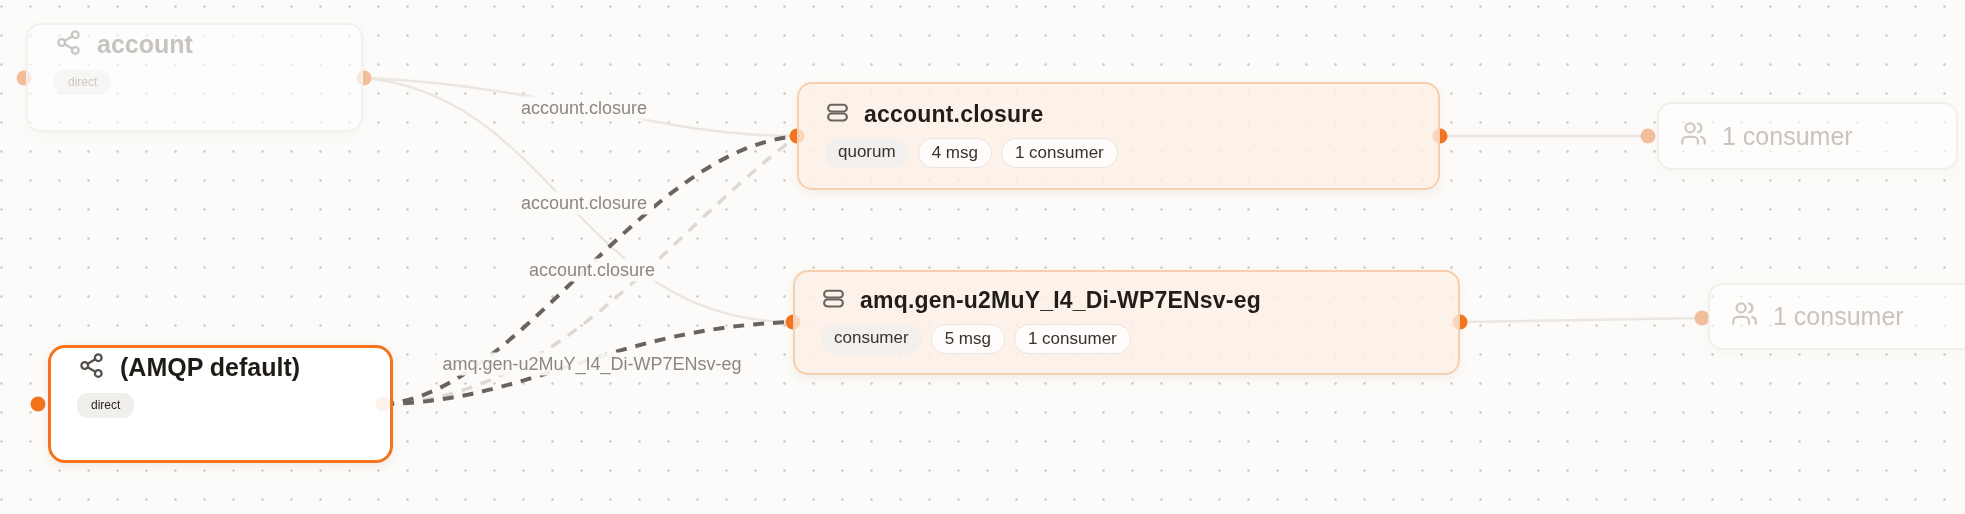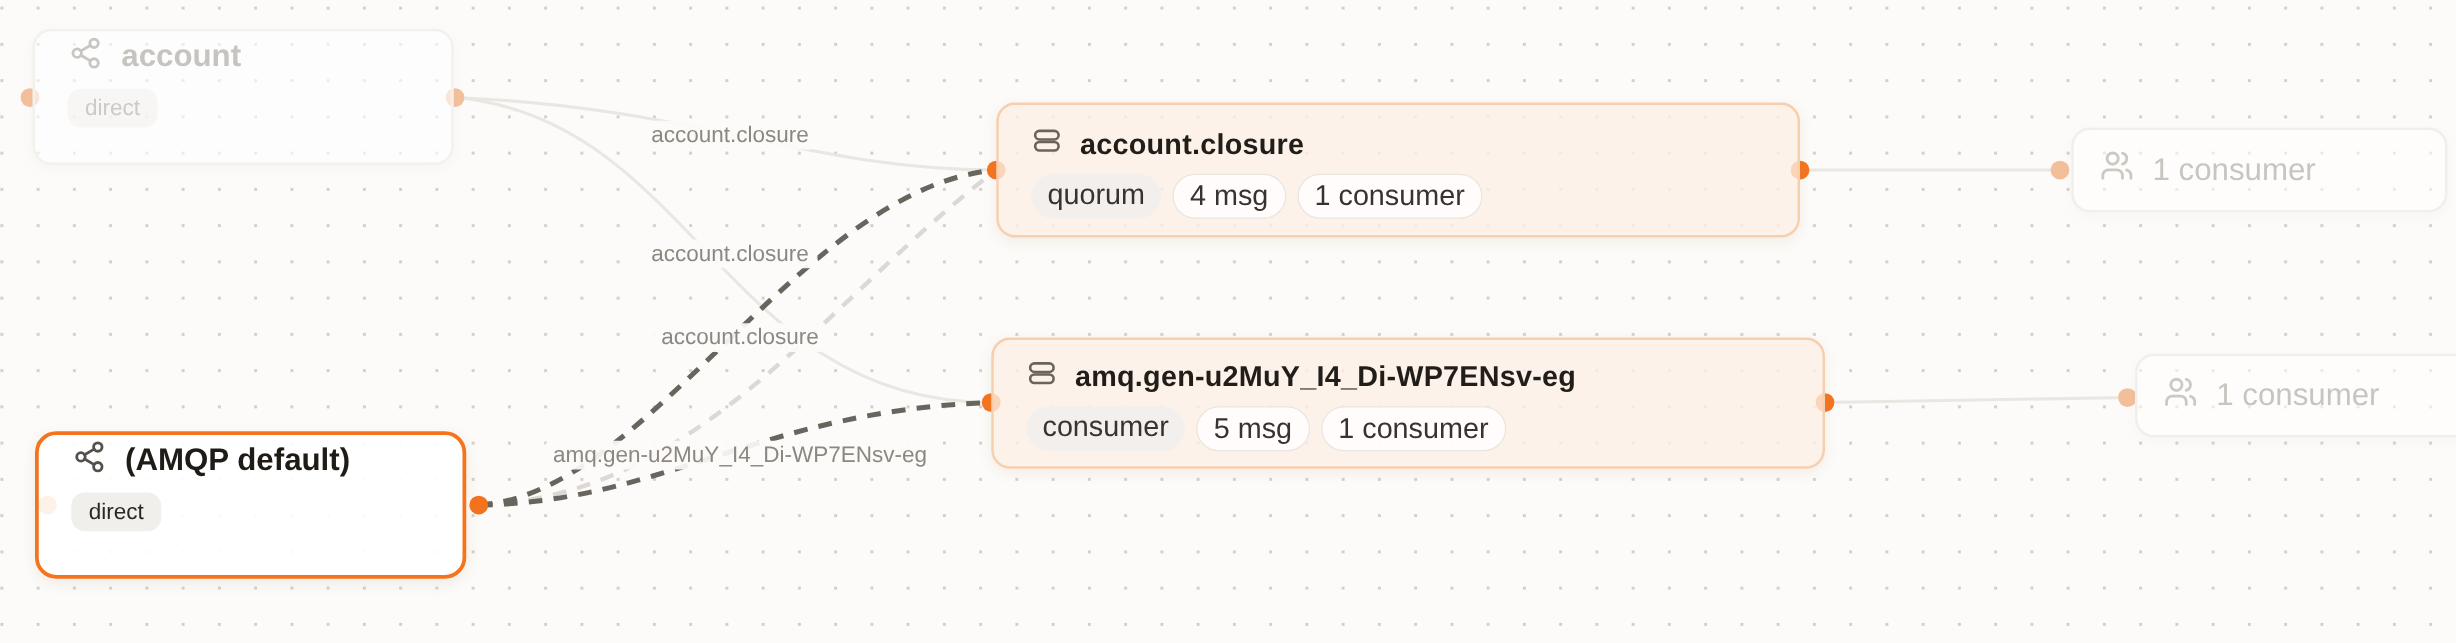--- a/index.html
+++ b/index.html
@@ -26,42 +26,42 @@
 
   
   .node-queue {
     background:rgba(253,240,230,0.78);
     border:2px solid #f6cfae;
     box-shadow:0 3px 10px rgba(190,160,135,0.16);
   }
   .q-head  { display:flex; align-items:center; gap:14px; padding:16px 0 0 26px; }
   .q-title { font-size:23px; font-weight:700; color:#211e1a; letter-spacing:0.2px; white-space:nowrap; }
   .q-badges{ display:flex; gap:9px; padding:9px 0 0 26px; }
-  .badge   { font-size:23px; line-height:1; border-radius:999px; padding:5px 13px 6px; white-space:nowrap; }
+  .badge   { font-size:17px; line-height:1; border-radius:999px; padding:5px 13px 6px; white-space:nowrap; }
   .badge-solid   { background:rgba(242,239,236,0.92); color:#37332f; }
   .badge-outline { background:rgba(255,255,255,0.78); border:1.5px solid #e9e5e1; color:#37332f; }
 
   
   .node-exchange-faded {
     background:rgba(255,255,255,0.6);
     border:2px solid #f3f1ee;
     box-shadow:0 3px 10px rgba(190,180,170,0.08);
   }
   .node-exchange-selected {
     background:rgba(255,255,255,0.9);
     border:3.5px solid #f4731c;
     border-radius:17px;
     box-shadow:0 3px 10px rgba(190,160,135,0.18);
   }
   .x-head  { display:flex; align-items:center; gap:15px; padding:4px 0 0 27px; }
   .x-title { font-size:25px; font-weight:700; white-space:nowrap; }
   .x-title-faded { color:#c7c3be; font-weight:600; }
   .x-title-dark  { color:#1f1c18; }
   .x-badge-row { padding:10px 0 0 26px; display:flex; }
-  .x-badge { font-size:18px; line-height:1; border-radius:11px; padding:6px 14px 7px; }
+  .x-badge { font-size:12px; line-height:1; border-radius:11px; padding:6px 14px 7px; }
   .x-badge-faded { background:rgba(244,242,239,0.7); color:#cdc9c4; }
   .x-badge-dark  { background:#f1efec; color:#2b2824; }
 
   
   .node-consumer {
     background:rgba(255,255,255,0.55);
     border:2px solid #f1efec;
     display:flex; align-items:center; gap:15px;
     padding-left:21px;
     color:#c8c4bf; font-size:25px; font-weight:500; white-space:nowrap;
@@ -127,21 +127,21 @@
             <line x1="15.41" y1="6.51" x2="8.59" y2="10.49"></line>
         </svg>
       </span>
       <span class="x-title x-title-faded">account</span>
     </div>
     <div class="x-badge-row">
       <span class="x-badge x-badge-faded">direct</span>
     </div>
   </div>
 
-  <div class="node node-exchange-selected" style="left:28px; top:345px; width:345px; height:118px;">
+  <div class="node node-exchange-selected" style="left:48px; top:345px; width:345px; height:118px;">
     <div class="x-head">
       <span class="icon icon-share-dark">
         <svg width="27" height="27" viewBox="0 0 24 24" fill="none" stroke="currentColor" stroke-width="2" stroke-linecap="round" stroke-linejoin="round">
           <circle cx="18" cy="5" r="3"></circle>
             <circle cx="6" cy="12" r="3"></circle>
             <circle cx="18" cy="19" r="3"></circle>
           <line x1="8.59" y1="13.51" x2="15.42" y2="17.49"></line>
             <line x1="15.41" y1="6.51" x2="8.59" y2="10.49"></line>
         </svg>
       </span>

